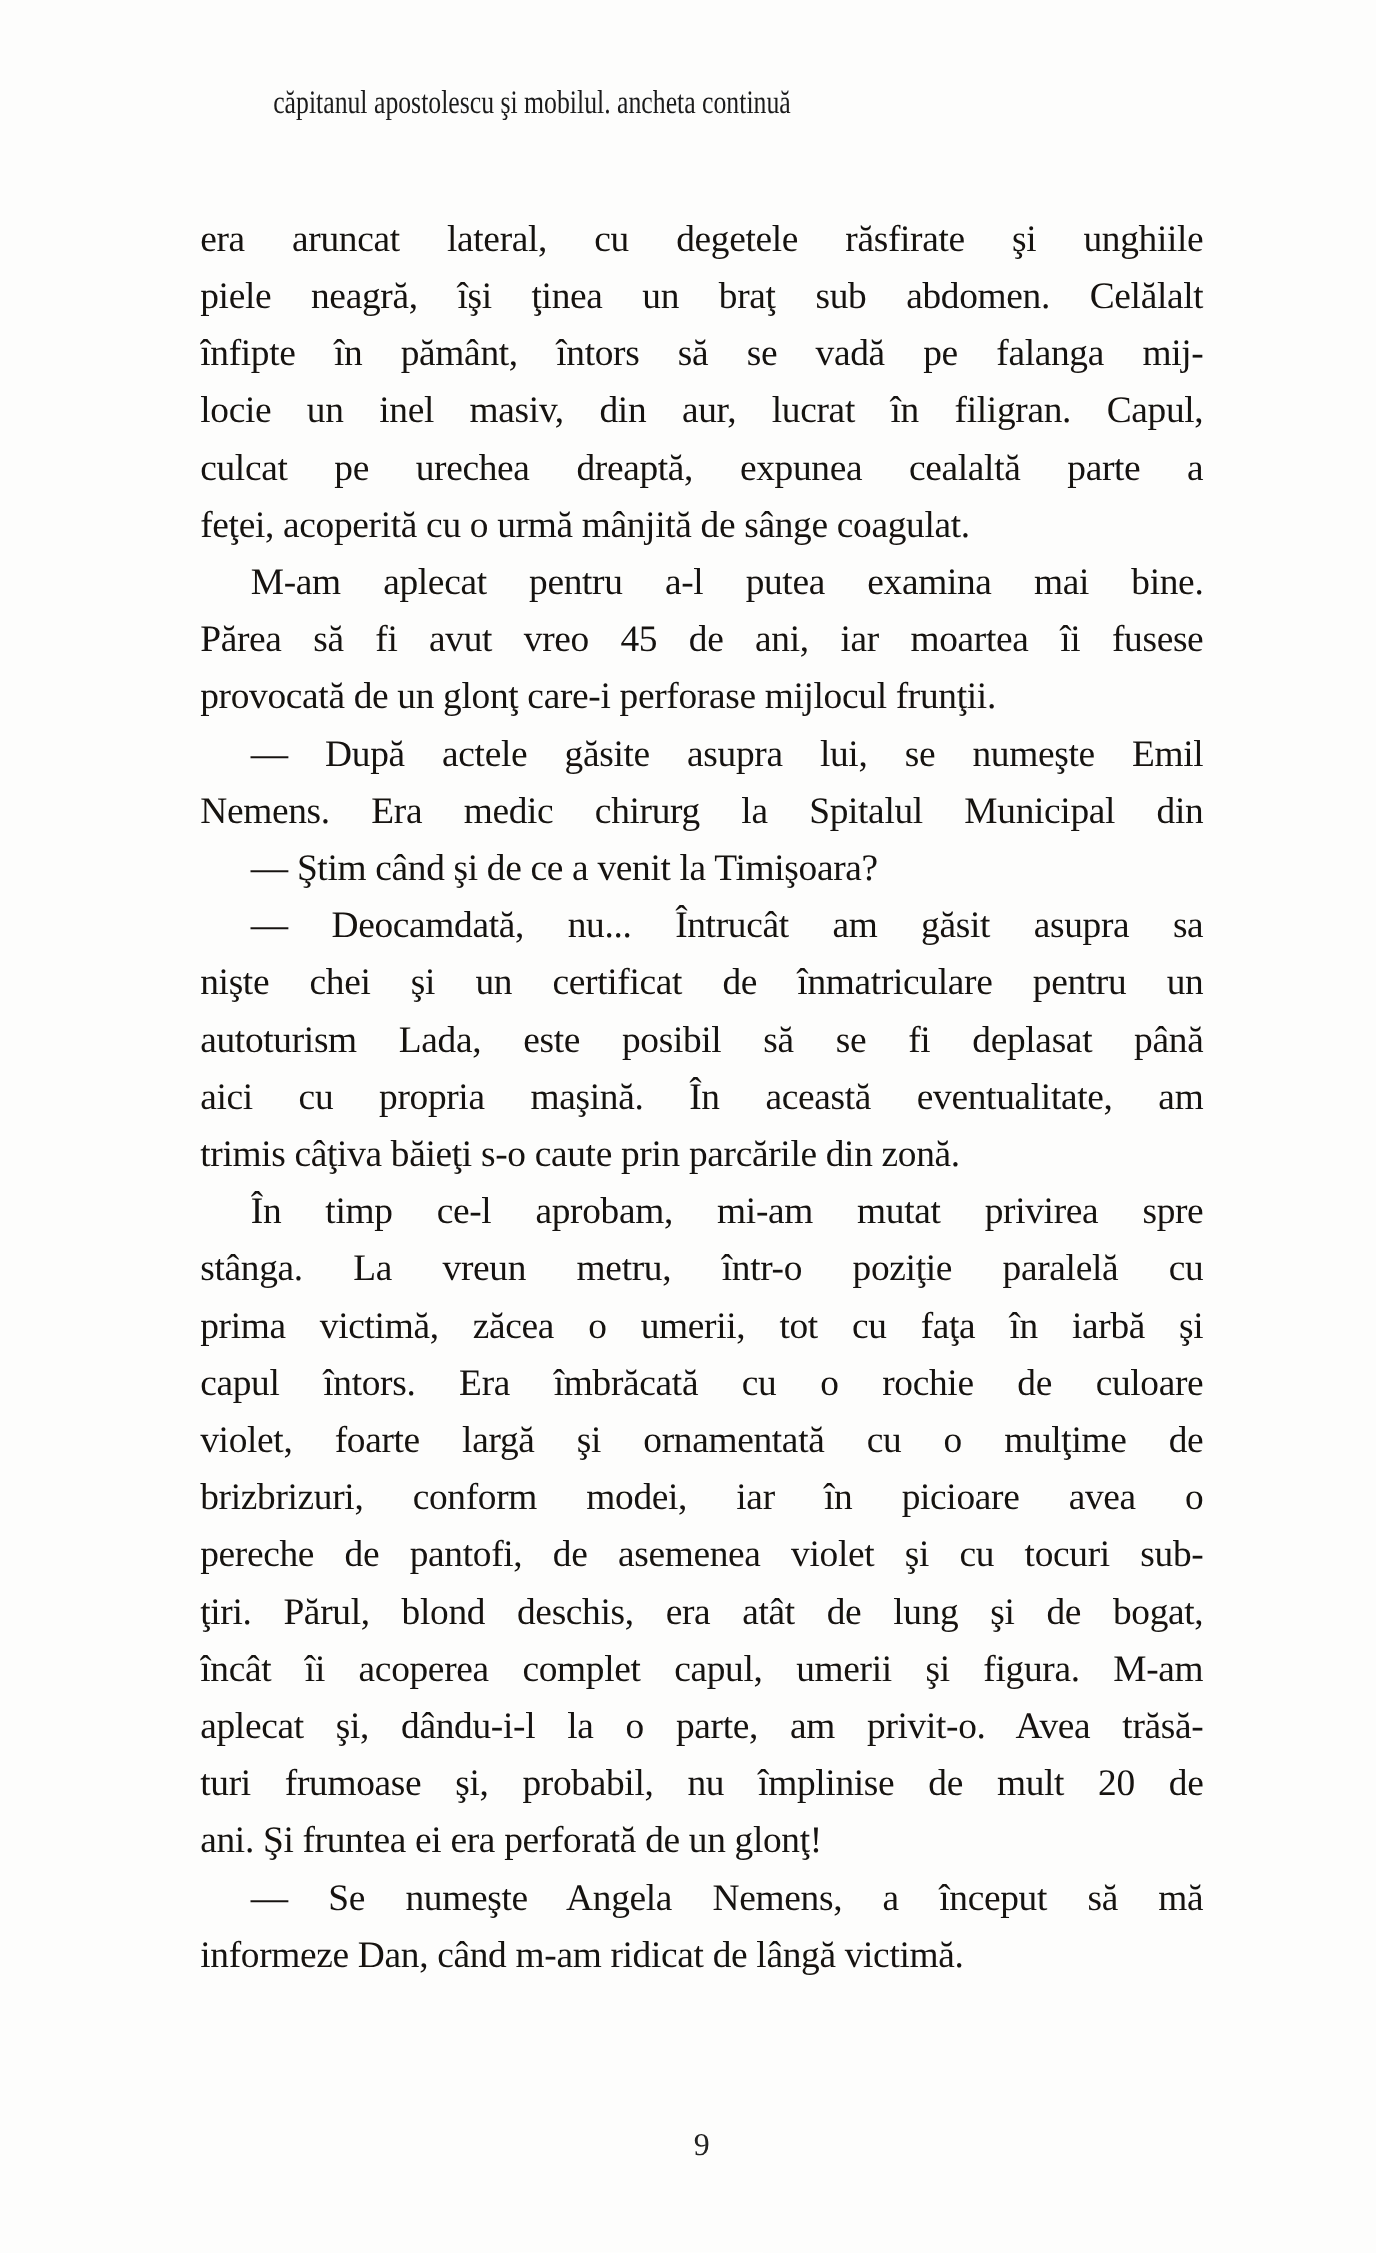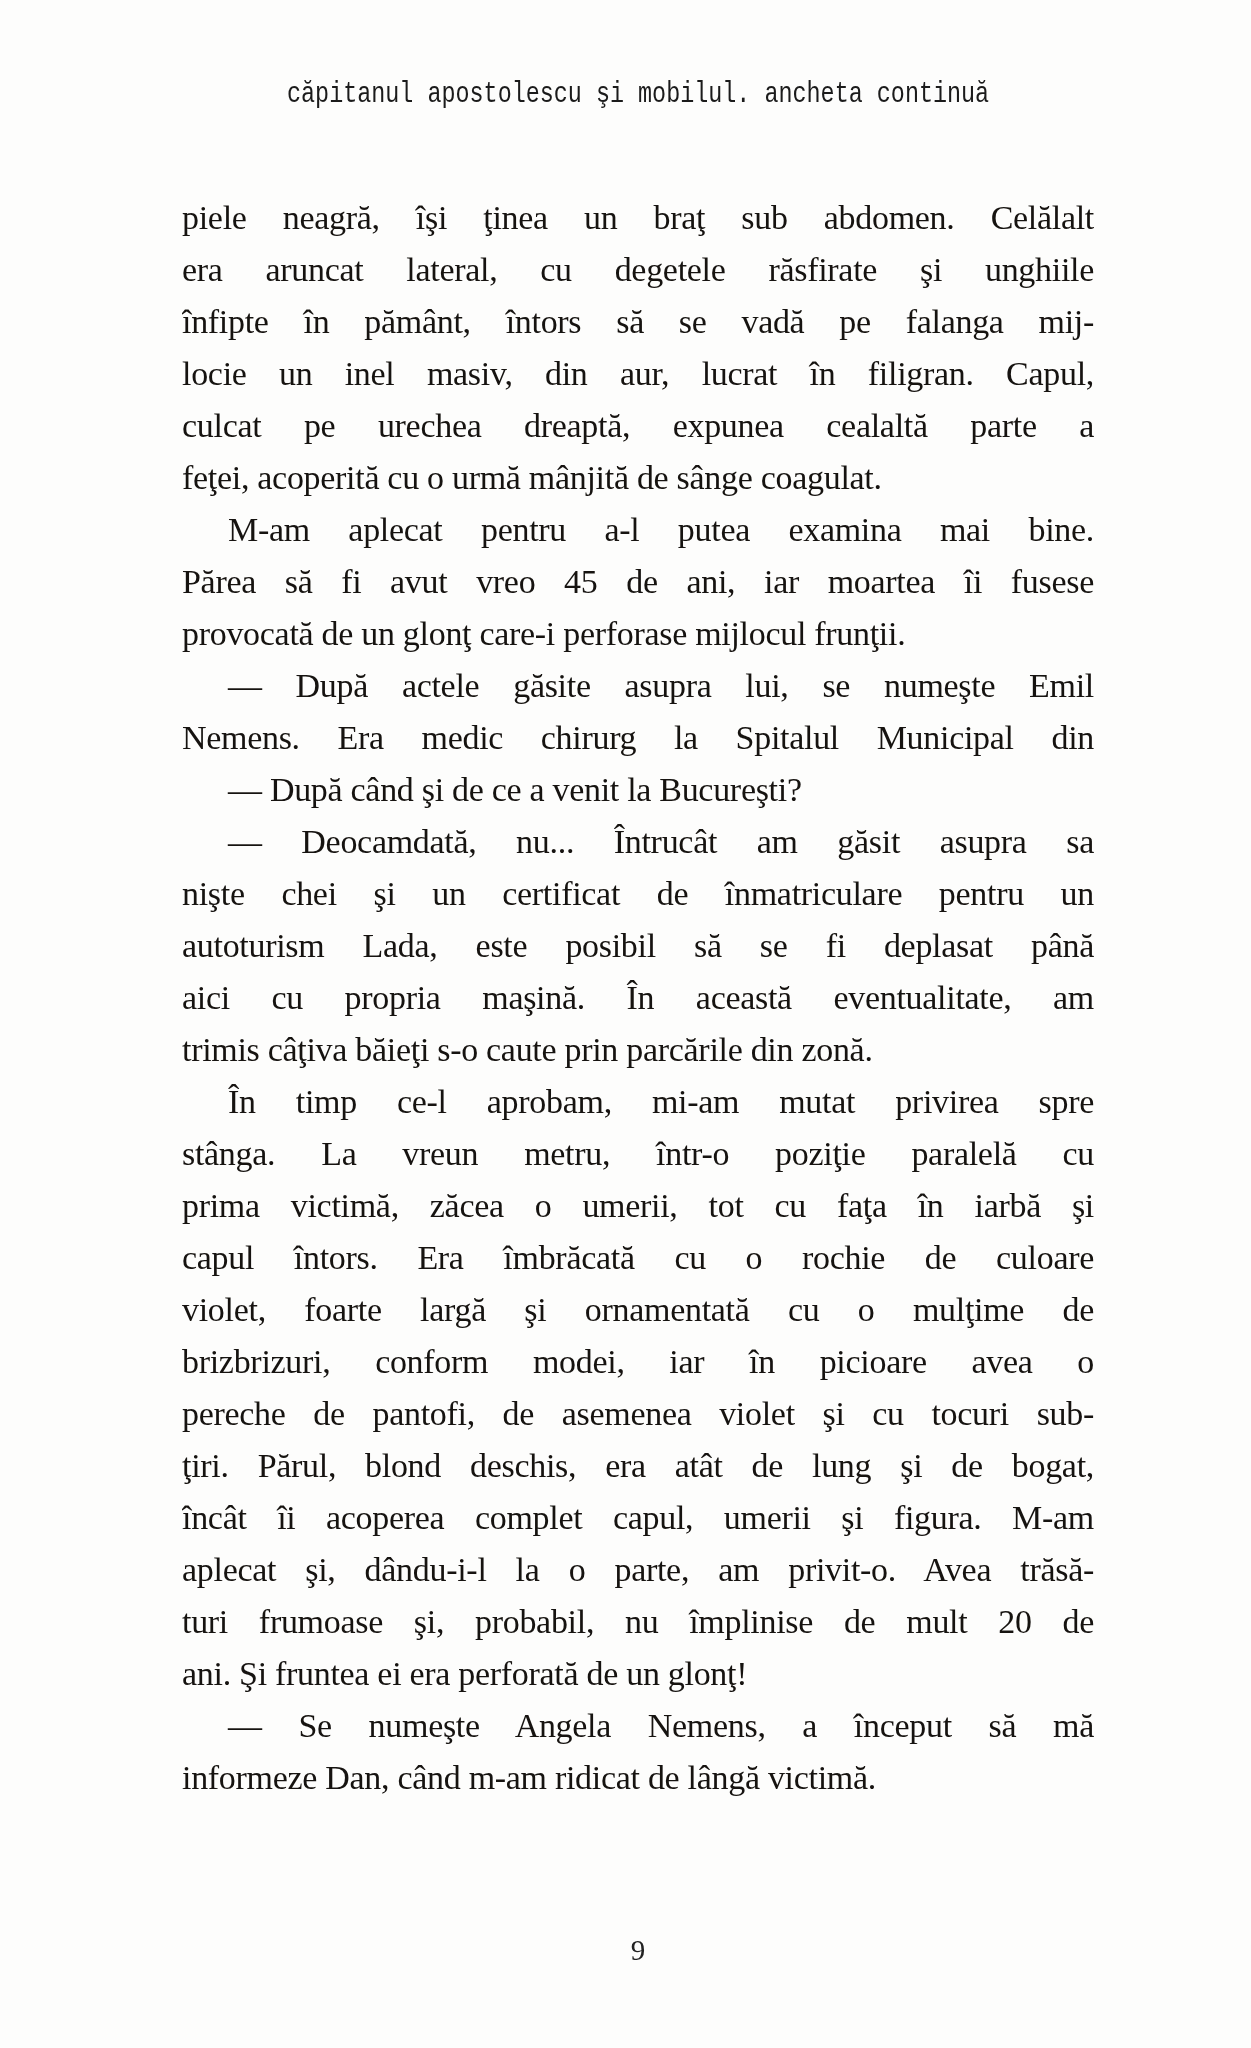--- a/index.html
+++ b/index.html
@@ -11,22 +11,21 @@
   }
   .page {
     position: absolute; inset: 0;
     background: #fdfdfc;
     color: #141210;
   }
   .running-header {
     position: absolute;
     top: 72px; left: 182px; width: 912px;
     height: 44px; line-height: 44px;
-    text-align: center;
-    font-family: Liberation Mono, monospace;
+    font-family: Liberation Serif, serif;
     font-size: 30px;
     color: #1b1b1b;
     white-space: nowrap;
   }
   .rh-inner {
     display: inline-block;
     transform: scaleX(0.78);
     transform-origin: center;
   }
   .text-block {
@@ -60,32 +59,32 @@
 </head>
 <body>
 
 <div class="page">
 
   <div class="running-header">
     <span class="rh-inner">căpitanul apostolescu şi mobilul. ancheta continuă</span>
   </div>
 
   <div class="text-block">
+      <div class="line">era aruncat lateral, cu degetele răsfirate şi unghiile</div>
       <div class="line">piele neagră, îşi ţinea un braţ sub abdomen. Celălalt</div>
-      <div class="line">era aruncat lateral, cu degetele răsfirate şi unghiile</div>
       <div class="line">înfipte în pământ, întors să se vadă pe falanga mij-</div>
       <div class="line">locie un inel masiv, din aur, lucrat în filigran. Capul,</div>
       <div class="line">culcat pe urechea dreaptă, expunea cealaltă parte a</div>
       <div class="line para-end">feţei, acoperită cu o urmă mânjită de sânge coagulat.</div>
       <div class="line indent">M-am aplecat pentru a-l putea examina mai bine.</div>
       <div class="line">Părea să fi avut vreo 45 de ani, iar moartea îi fusese</div>
       <div class="line para-end">provocată de un glonţ care-i perforase mijlocul frunţii.</div>
       <div class="line indent">— După actele găsite asupra lui, se numeşte Emil</div>
       <div class="line">Nemens. Era medic chirurg la Spitalul Municipal din</div>
-      <div class="line indent para-end">— După când şi de ce a venit la Bucureşti?</div>
+      <div class="line indent para-end">— Ştim când şi de ce a venit la Timişoara?</div>
       <div class="line indent">— Deocamdată, nu... Întrucât am găsit asupra sa</div>
       <div class="line">nişte chei şi un certificat de înmatriculare pentru un</div>
       <div class="line">autoturism Lada, este posibil să se fi deplasat până</div>
       <div class="line">aici cu propria maşină. În această eventualitate, am</div>
       <div class="line para-end">trimis câţiva băieţi s-o caute prin parcările din zonă.</div>
       <div class="line indent">În timp ce-l aprobam, mi-am mutat privirea spre</div>
       <div class="line">stânga. La vreun metru, într-o poziţie paralelă cu</div>
       <div class="line">prima victimă, zăcea o umerii, tot cu faţa în iarbă şi</div>
       <div class="line">capul întors. Era îmbrăcată cu o rochie de culoare</div>
       <div class="line">violet, foarte largă şi ornamentată cu o mulţime de</div>

